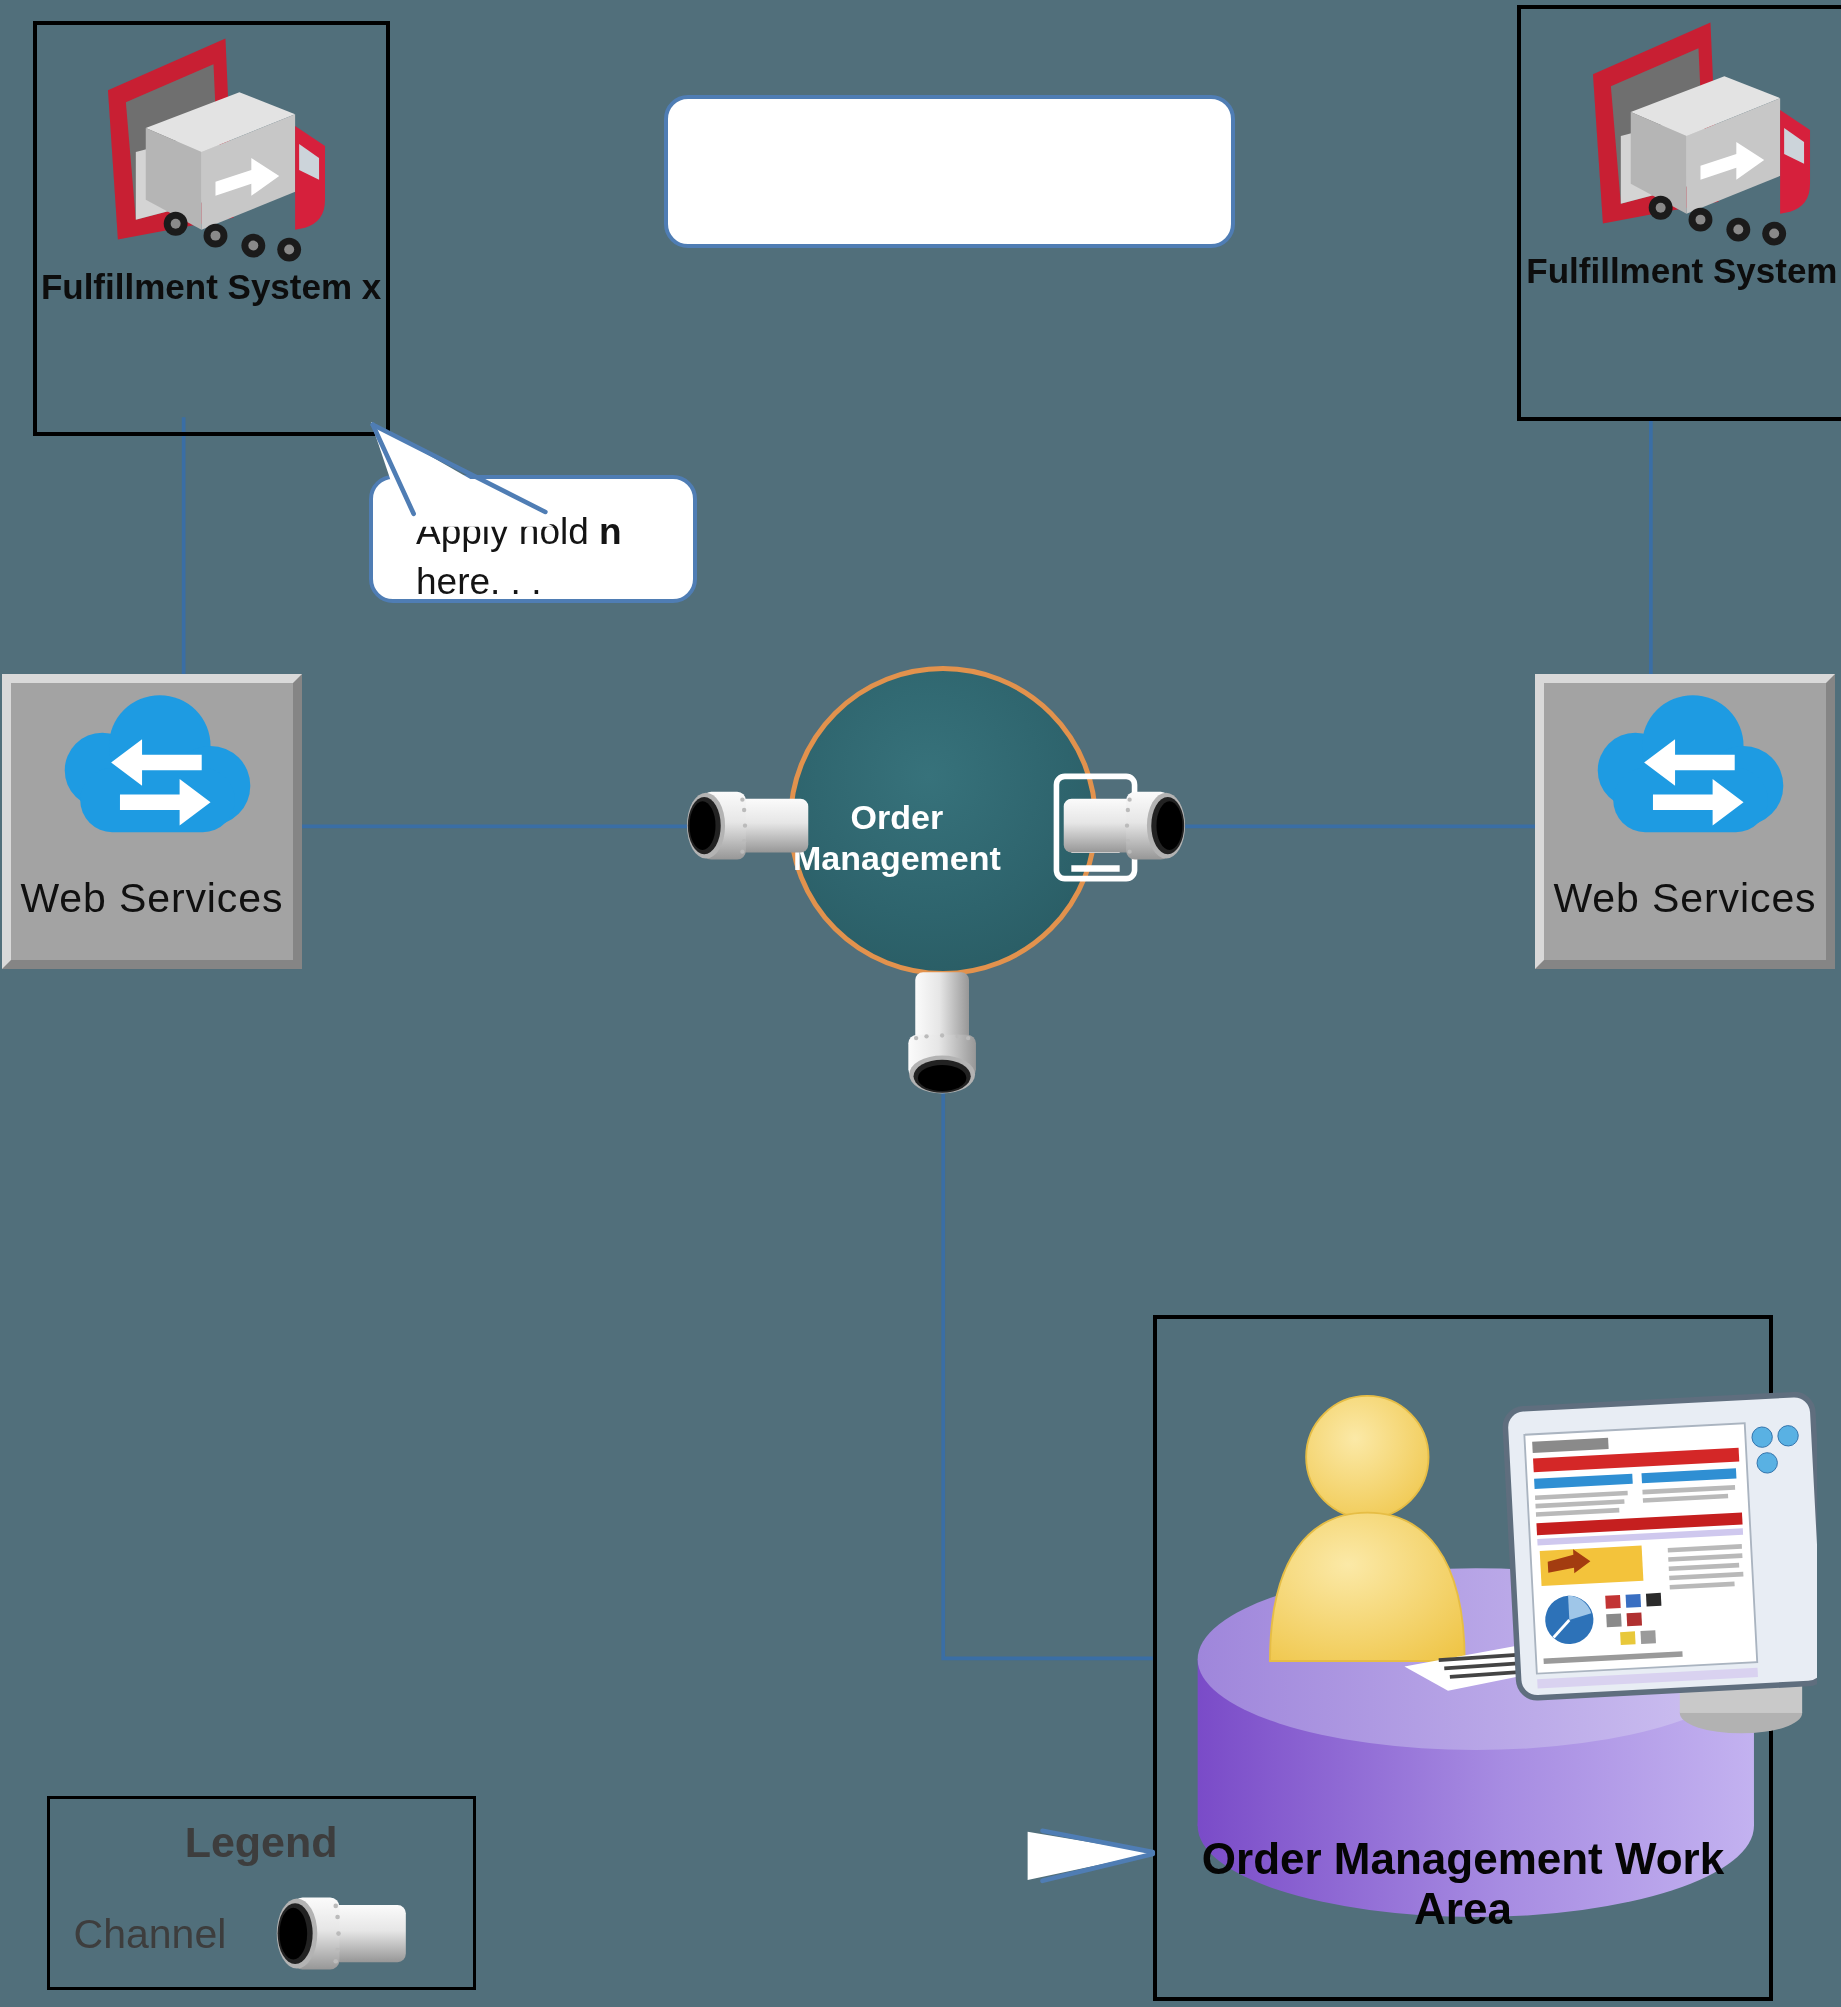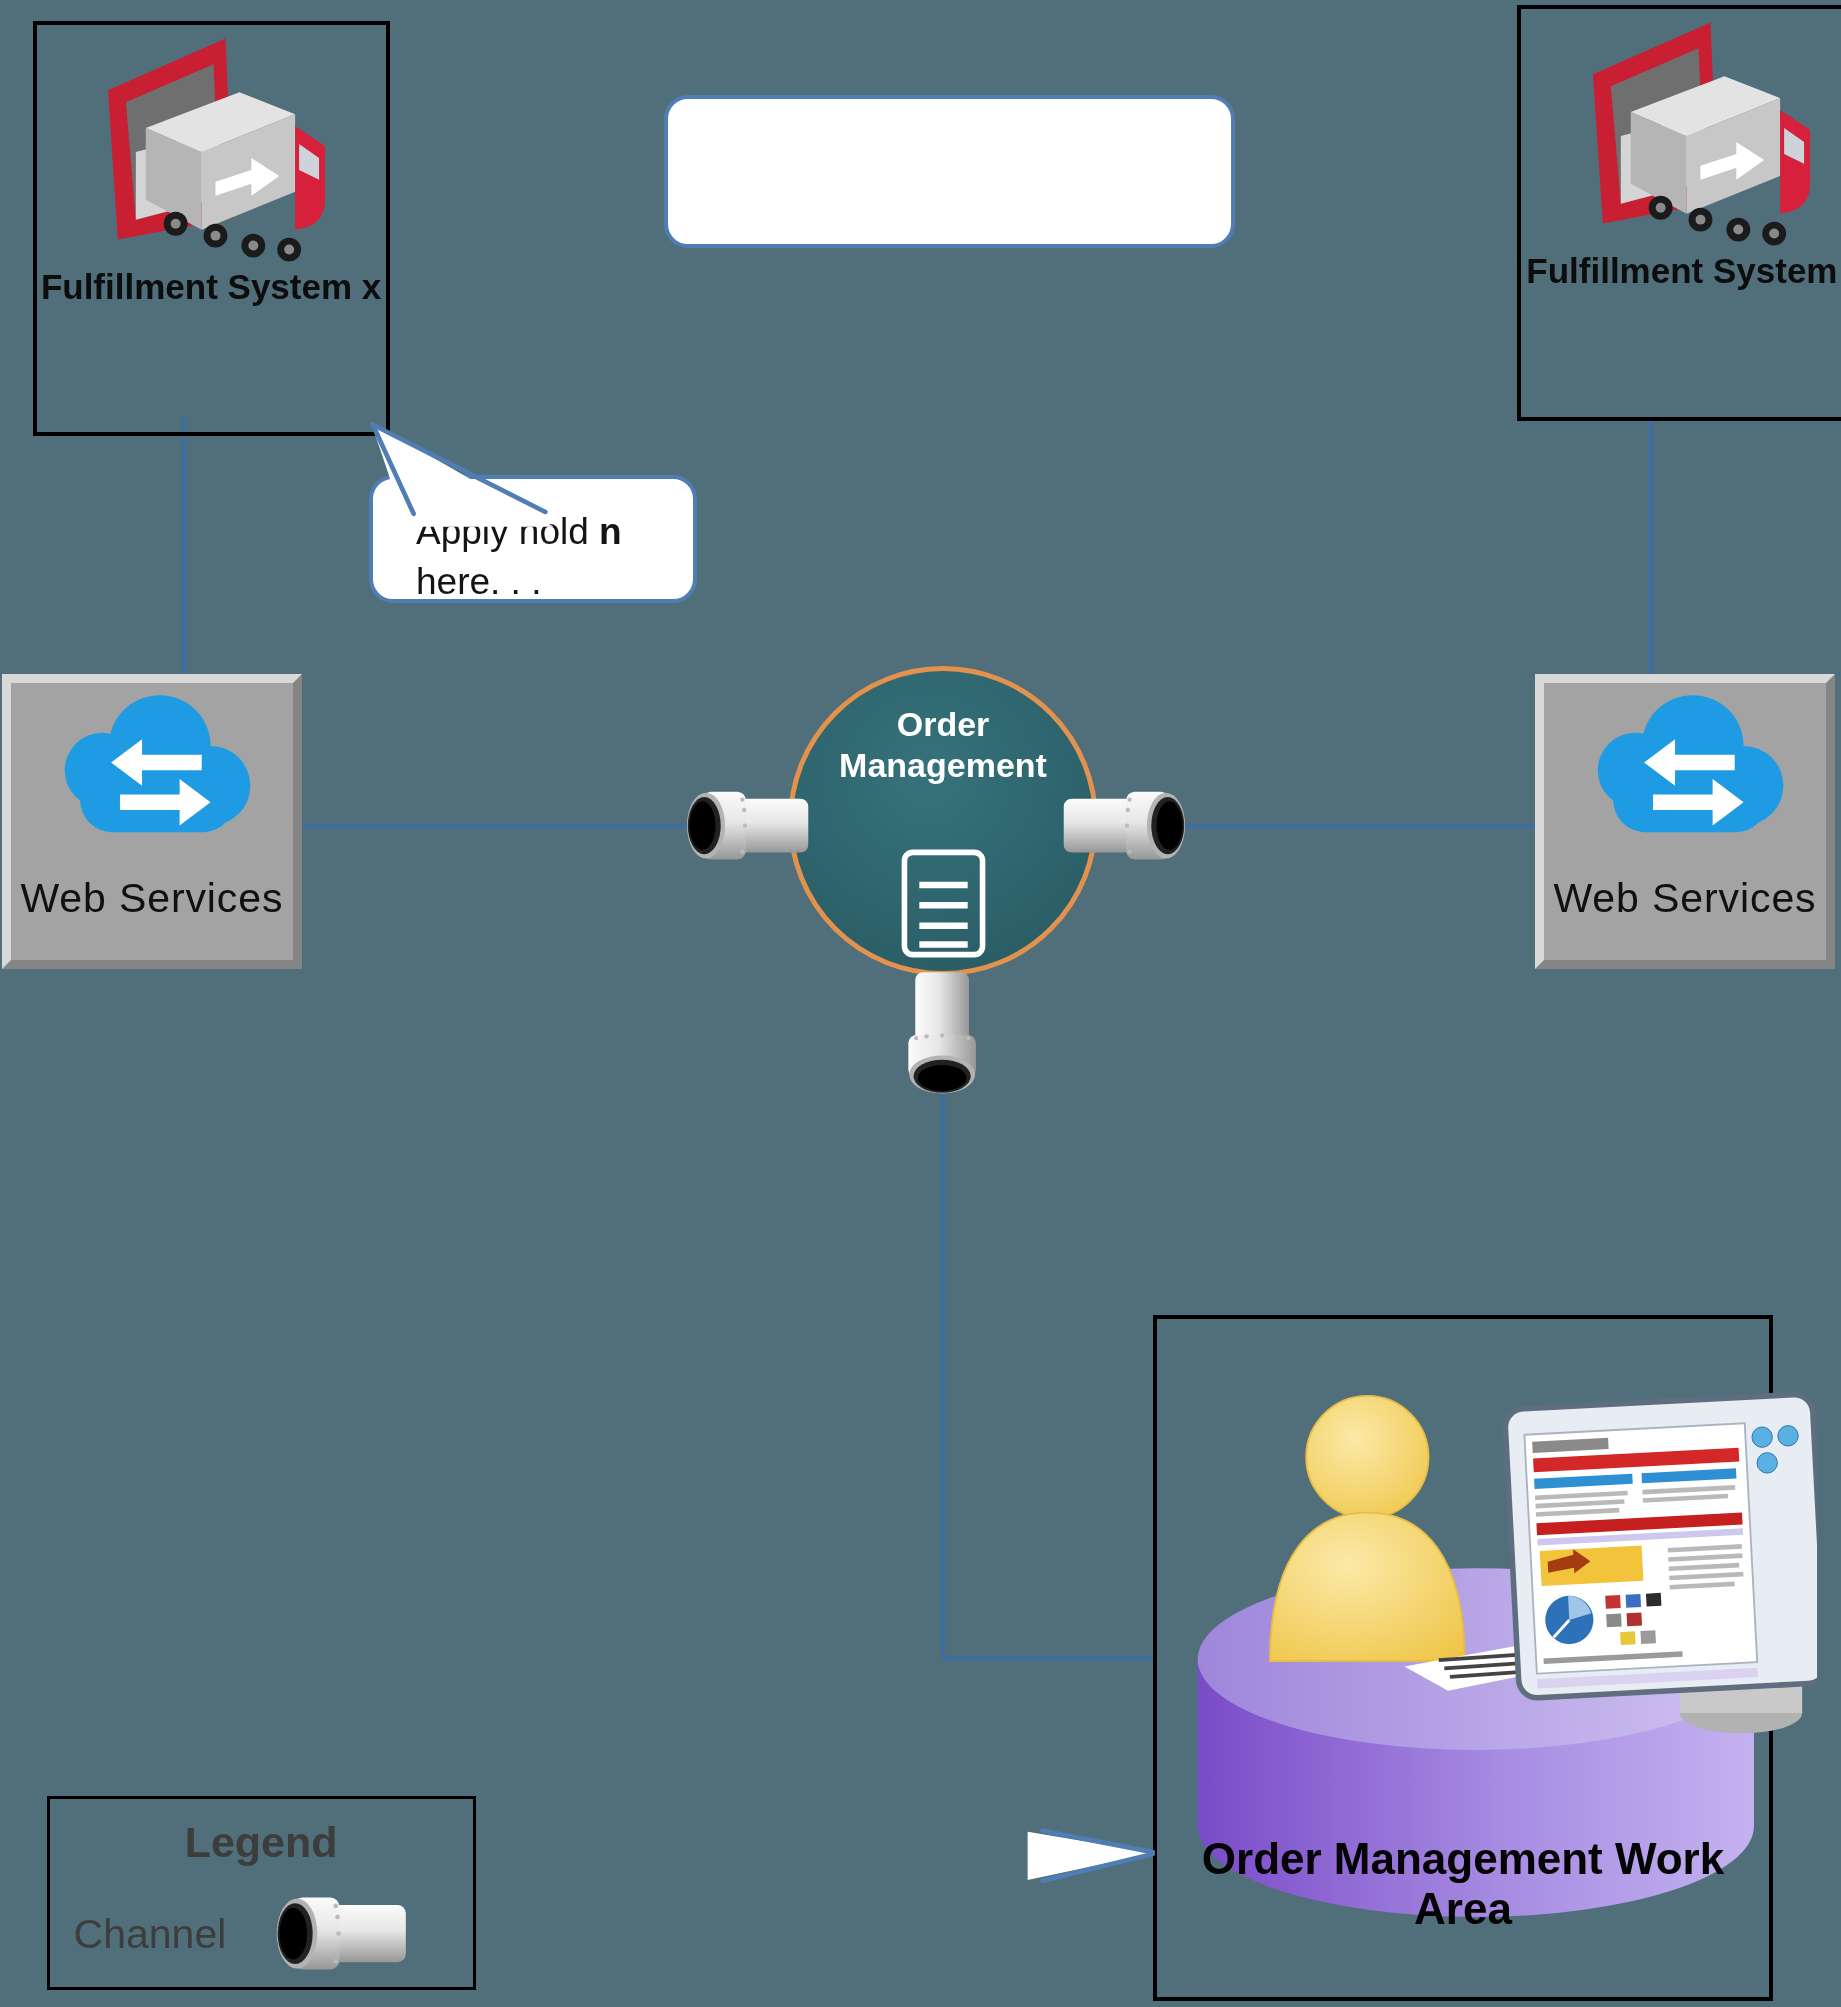--- a/index.html
+++ b/index.html
@@ -22,21 +22,21 @@
 
   
   .wsbox{background:#a3a3a3;border:9.3px outset #d9d9d9;box-sizing:border-box;z-index:2;
          display:flex;flex-direction:column;align-items:center;justify-content:flex-start;}
   .wslabel{font-size:41px;color:#101010;margin-top:1.9px;letter-spacing:0.9px;}
 
   
   #om-circle{left:788px;top:666px;width:310px;height:310px;border-radius:50%;
     background:radial-gradient(circle at 45% 35%, #37727b 0%, #2e646d 55%, #27585f 100%);
     border:5.6px solid #E2924D;box-sizing:border-box;z-index:3;
-    display:flex;flex-direction:column;align-items:center;gap:48px;}
+    display:flex;flex-direction:row;align-items:center;gap:48px;}
   .omtext{margin-top:33px;font-weight:bold;font-size:34px;line-height:1.2;color:#fff;text-align:center;}
 
   
   .pipe{z-index:4;}
 
   
   .bubble{background:#fff;border:4.6px solid #4F7DB4;border-radius:24px;box-sizing:border-box;
           z-index:5;color:#141414;}
   #bubble-top{left:664px;top:95px;width:571px;height:153px;font-size:39px;line-height:1.38;padding:22px 0 0 35px;}
   #bubble-apply{left:369px;top:475px;width:328px;height:128px;font-size:37px;line-height:1.35;padding:28px 0 0 43px;}

